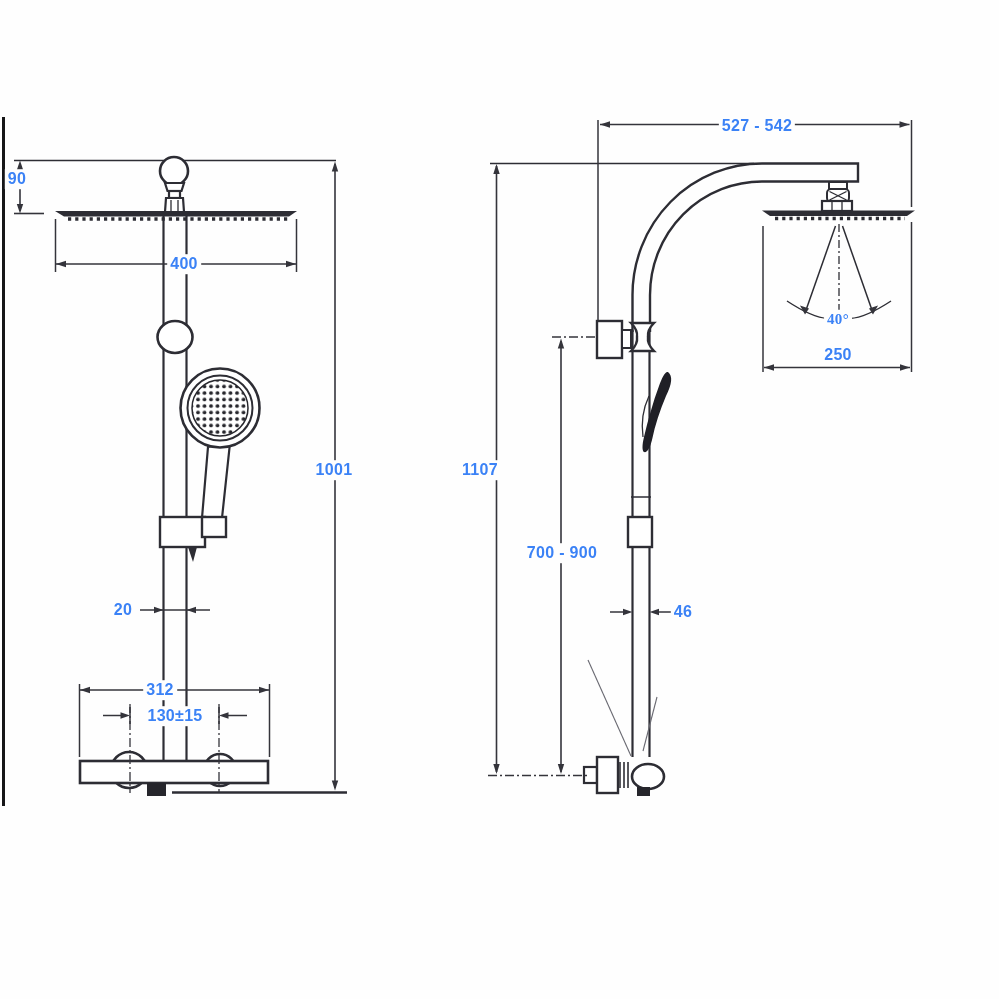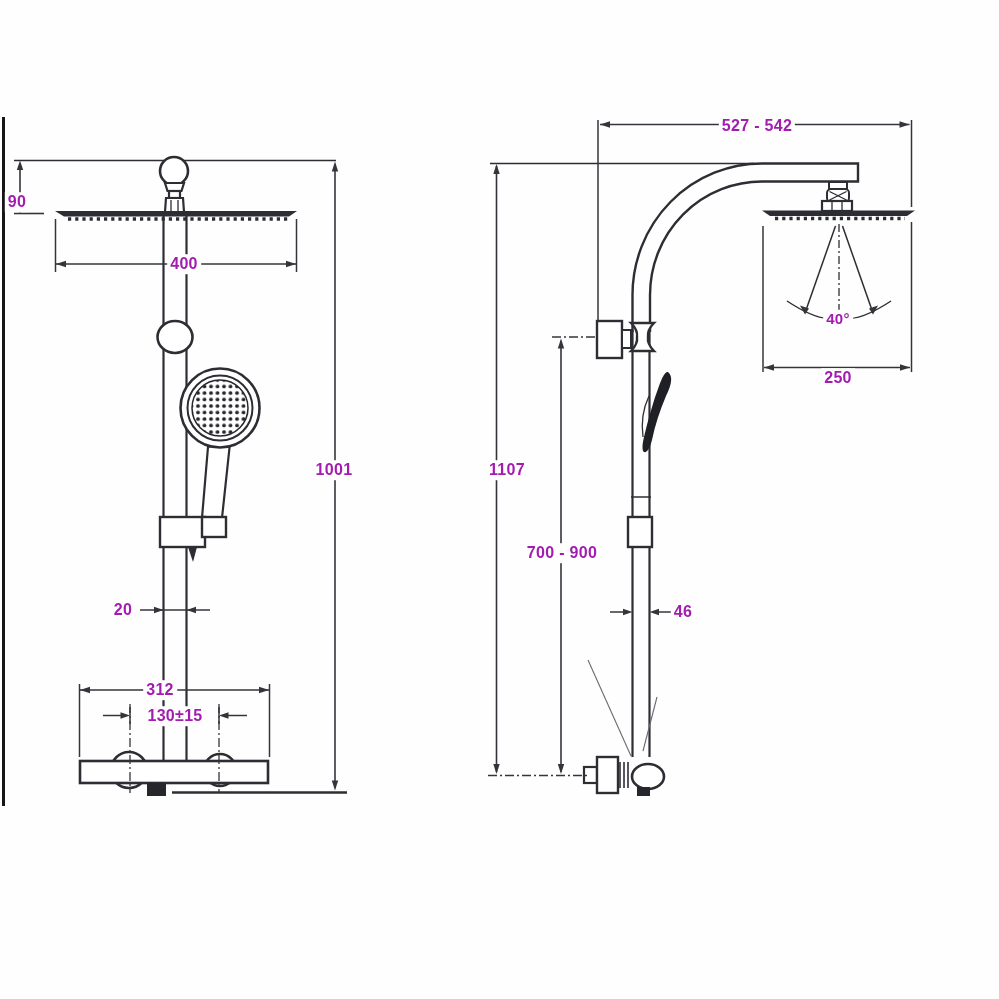--- a/index.html
+++ b/index.html
@@ -1,23 +1,23 @@
 <!DOCTYPE html>
 <html><head>
 <meta charset="utf-8">
 <style>
   html,body{margin:0;padding:0;background:#ffffff;}
   .stage{position:relative;width:999px;height:999px;background:#fefefe;overflow:hidden;
          font-family:"Liberation Sans",sans-serif;}
   .stage svg{position:absolute;left:0;top:0;}
   .dim{position:absolute;transform:translate(-50%,-50%);
        font:bold 16px/1.1 "Liberation Sans",sans-serif;
-       color:#a21caf;background:#fefefe;padding:1px 3px;white-space:nowrap;
+       color:#3b82f6;background:#fefefe;padding:1px 3px;white-space:nowrap;
        letter-spacing:.3px;}
-  .dim.small{font-size:15px;}
+  .dim.small{font-size:15px;font-family:Liberation Serif, serif;}
 </style>
 </head>
 <body>
 
 <div class="stage">
 
 <svg width="999" height="999" viewBox="0 0 999 999">
   <defs>
     <pattern id="dots" width="6.5" height="6.5" patternUnits="userSpaceOnUse">
       <rect width="6.5" height="6.5" fill="#ffffff"></rect>
@@ -227,27 +227,27 @@
         <line x1="764" y1="367.5" x2="910" y2="367.5"></line>
         <polygon points="764,367.5 774,364.3 774,370.7" fill="#34343b" stroke="none"></polygon>
         <polygon points="910,367.5 900,364.3 900,370.7" fill="#34343b" stroke="none"></polygon>
       </g>
 
       <line x1="488" y1="775.5" x2="588" y2="775.5" stroke-width="1.4" stroke-dasharray="9 3 2 3"></line>
     </g>
   </g>
 </svg>
 
-<div class="dim" style="left:17px;top:202px">90</div>
+<div class="dim" style="left:17px;top:179px">90</div>
 <div class="dim" style="left:184px;top:264px">400</div>
 <div class="dim" style="left:334px;top:470px">1001</div>
 <div class="dim" style="left:123px;top:610px">20</div>
 <div class="dim" style="left:160px;top:690px">312</div>
 <div class="dim" style="left:175px;top:716px">130±15</div>
 
 <div class="dim" style="left:757px;top:126px">527 - 542</div>
-<div class="dim" style="left:507px;top:470px">1107</div>
+<div class="dim" style="left:480px;top:470px">1107</div>
 <div class="dim" style="left:562px;top:553px">700 - 900</div>
 <div class="dim" style="left:683px;top:612px">46</div>
-<div class="dim" style="left:838px;top:378px">250</div>
+<div class="dim" style="left:838px;top:355px">250</div>
 <div class="dim small" style="left:838px;top:319px">40°</div>
 
 </div>
 
 </body></html>

